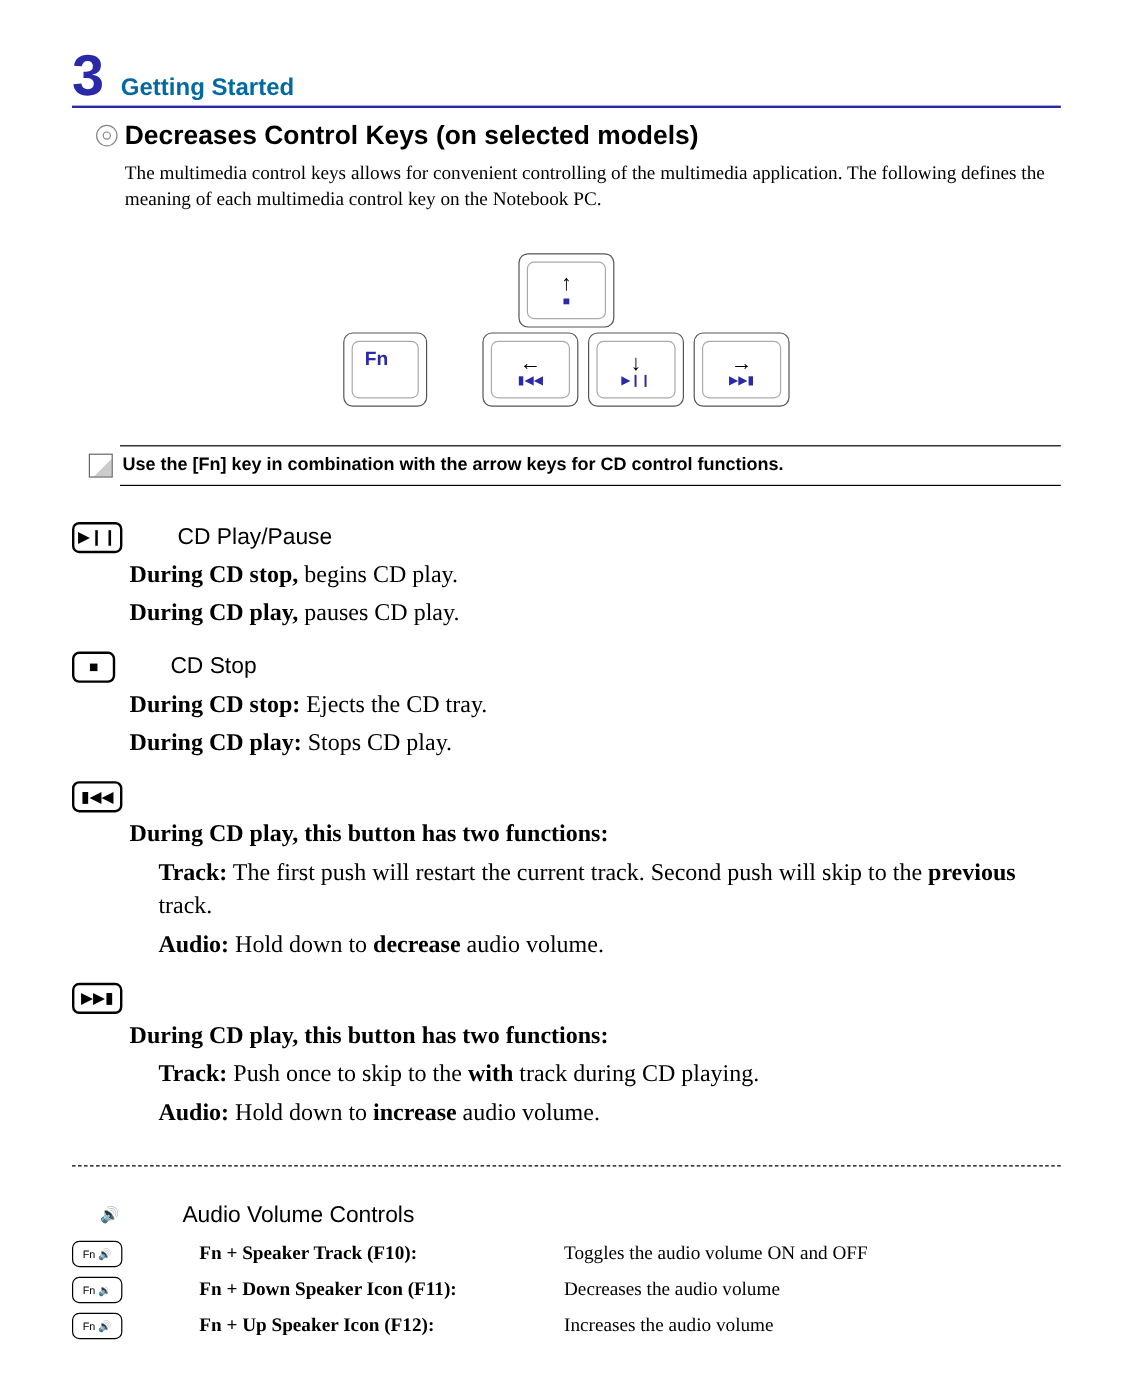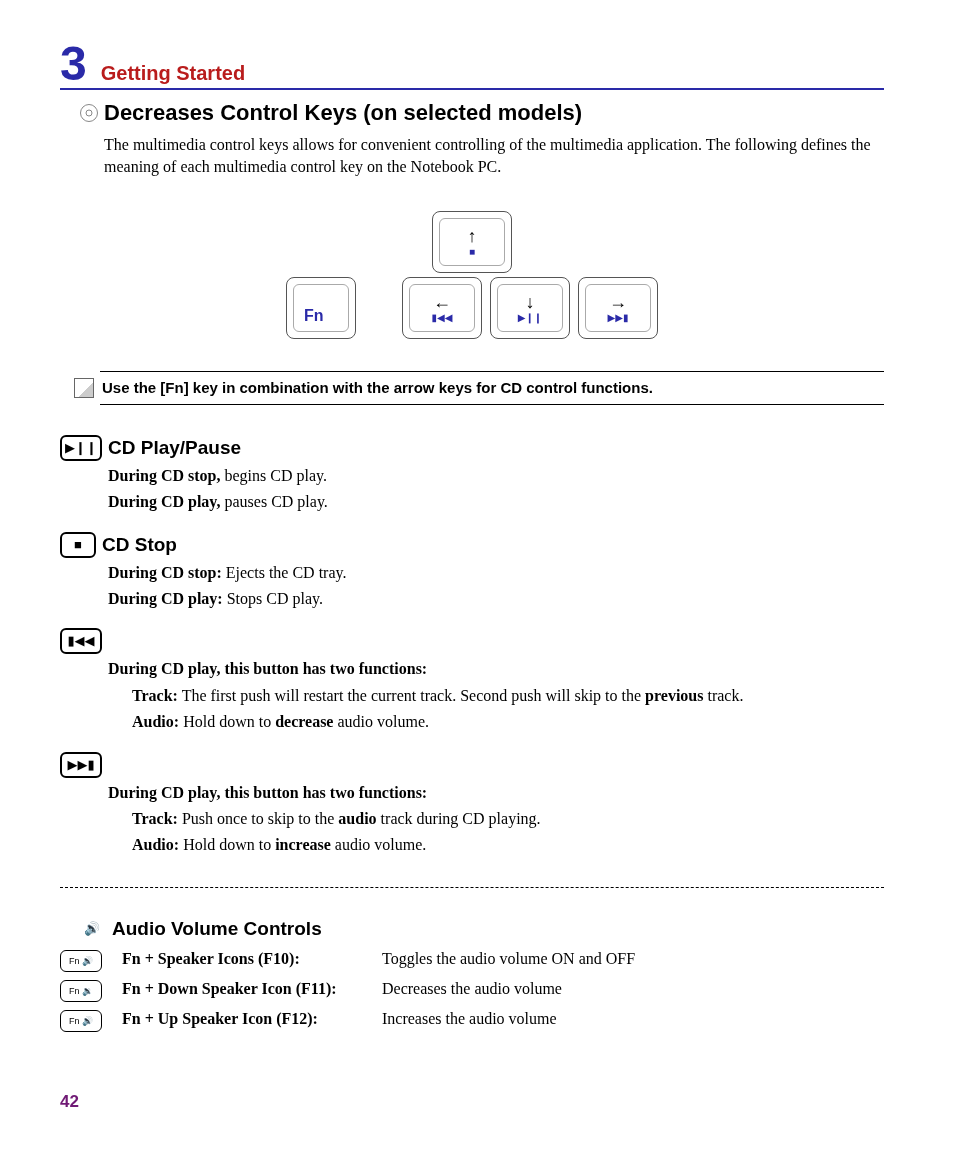--- a/index.html
+++ b/index.html
@@ -24,21 +24,21 @@
     font-size: 48px;
     font-weight: bold;
     color: #2a2aa8;
     margin-right: 14px;
     line-height: 1;
   }
   .chapter-title {
     font-family: Helvetica, Arial, sans-serif;
     font-size: 20px;
     font-weight: bold;
-    color: #b91c1c;
+    color: #0369a1;
   }
   .section-heading-row {
     display: flex;
     align-items: center;
     margin-top: 6px;
     margin-left: 20px;
   }
   .disc-icon {
     width: 18px; height: 18px;
     border: 1.5px solid #888;
@@ -134,36 +134,39 @@
     display:flex;align-items:center;justify-content:center;
     margin-right: 6px;
     font-size: 13px;
     flex-shrink:0;
   }
   .icon-box.square { width: 32px; }
   .icon-box.nobox { border:none; width:28px; }
   .subhead {
     font-family: Helvetica, Arial, sans-serif;
     font-size: 19px;
-    font-weight: bold;
+    font-weight: normal;
+    margin-left: 40px;
   }
   .sub-body {
     margin: 4px 0 0 48px;
-    font-size: 16px;
+    font-size: 20px;
     line-height: 1.4;
   }
   .indent2 { margin-left: 72px; }
   .dashed-rule {
     border: none;
     border-top: 1.5px dashed #000;
     margin: 30px 0;
   }
   .vol-row {
     display:flex;
     margin: 4px 0 8px 0;
+    align-items:center;
+    gap:44px;
   }
   .vol-key-icon {
     width:40px;height:20px;border:1.5px solid #000;border-radius:6px;
     display:flex;align-items:center;justify-content:center;
     font-size:9px;margin-right:20px;flex-shrink:0;
     font-family: Helvetica, Arial, sans-serif;
   }
   .vol-label { width: 260px; font-weight: bold; }
   .page-num {
     font-family: Helvetica, Arial, sans-serif;
@@ -192,21 +195,21 @@
   <div>
     <span class="keycap">
       <span class="keycap-inner">
         <span class="arrow-glyph">↑</span>
         <span class="media-glyph">■</span>
       </span>
     </span>
   </div>
   <div>
     <span class="keycap" style="margin-right:40px;">
-      <span class="keycap-inner" style="min-width:34px;justify-content:flex-end;align-items:flex-start;">
+      <span class="keycap-inner" style="min-width:34px;justify-content:flex-start;align-items:flex-start;">
         <span class="fn-text">Fn</span>
       </span>
     </span>
     <span class="keycap">
       <span class="keycap-inner">
         <span class="arrow-glyph">←</span>
         <span class="media-glyph">▮◀◀</span>
       </span>
     </span>
     <span class="keycap">
@@ -260,37 +263,37 @@
 </div>
 <div class="sub-body indent2">
   <b>Audio:</b><span> Hold down to </span><b>decrease</b><span> audio volume.</span>
 </div>
 
 <div class="subhead-row">
   <span class="icon-box">▶▶▮</span>
 </div>
 <div class="sub-body"><b>During CD play, this button has two functions:</b></div>
 <div class="sub-body indent2">
-  <b>Track:</b><span> Push once to skip to the </span><b>audio</b><span> track during CD playing.</span>
+  <b>Track:</b><span> Push once to skip to the </span><b>with</b><span> track during CD playing.</span>
 </div>
 <div class="sub-body indent2">
   <b>Audio:</b><span> Hold down to </span><b>increase</b><span> audio volume.</span>
 </div>
 
 <hr class="dashed-rule">
 
 <div class="subhead-row" style="margin-left:18px;">
   <span class="icon-box nobox">🔊</span>
   <span class="subhead">Audio Volume Controls</span>
 </div>
 
 <div style="margin-top:10px;">
   <div class="vol-row">
     <span class="vol-key-icon">Fn 🔊</span>
-    <span class="vol-label">Fn + Speaker Icons (F10):</span>
+    <span class="vol-label">Fn + Speaker Track (F10):</span>
     <span>Toggles the audio volume ON and OFF</span>
   </div>
   <div class="vol-row">
     <span class="vol-key-icon">Fn 🔉</span>
     <span class="vol-label">Fn + Down Speaker Icon (F11):</span>
     <span>Decreases the audio volume</span>
   </div>
   <div class="vol-row">
     <span class="vol-key-icon">Fn 🔊</span>
     <span class="vol-label">Fn + Up Speaker Icon (F12):</span>

